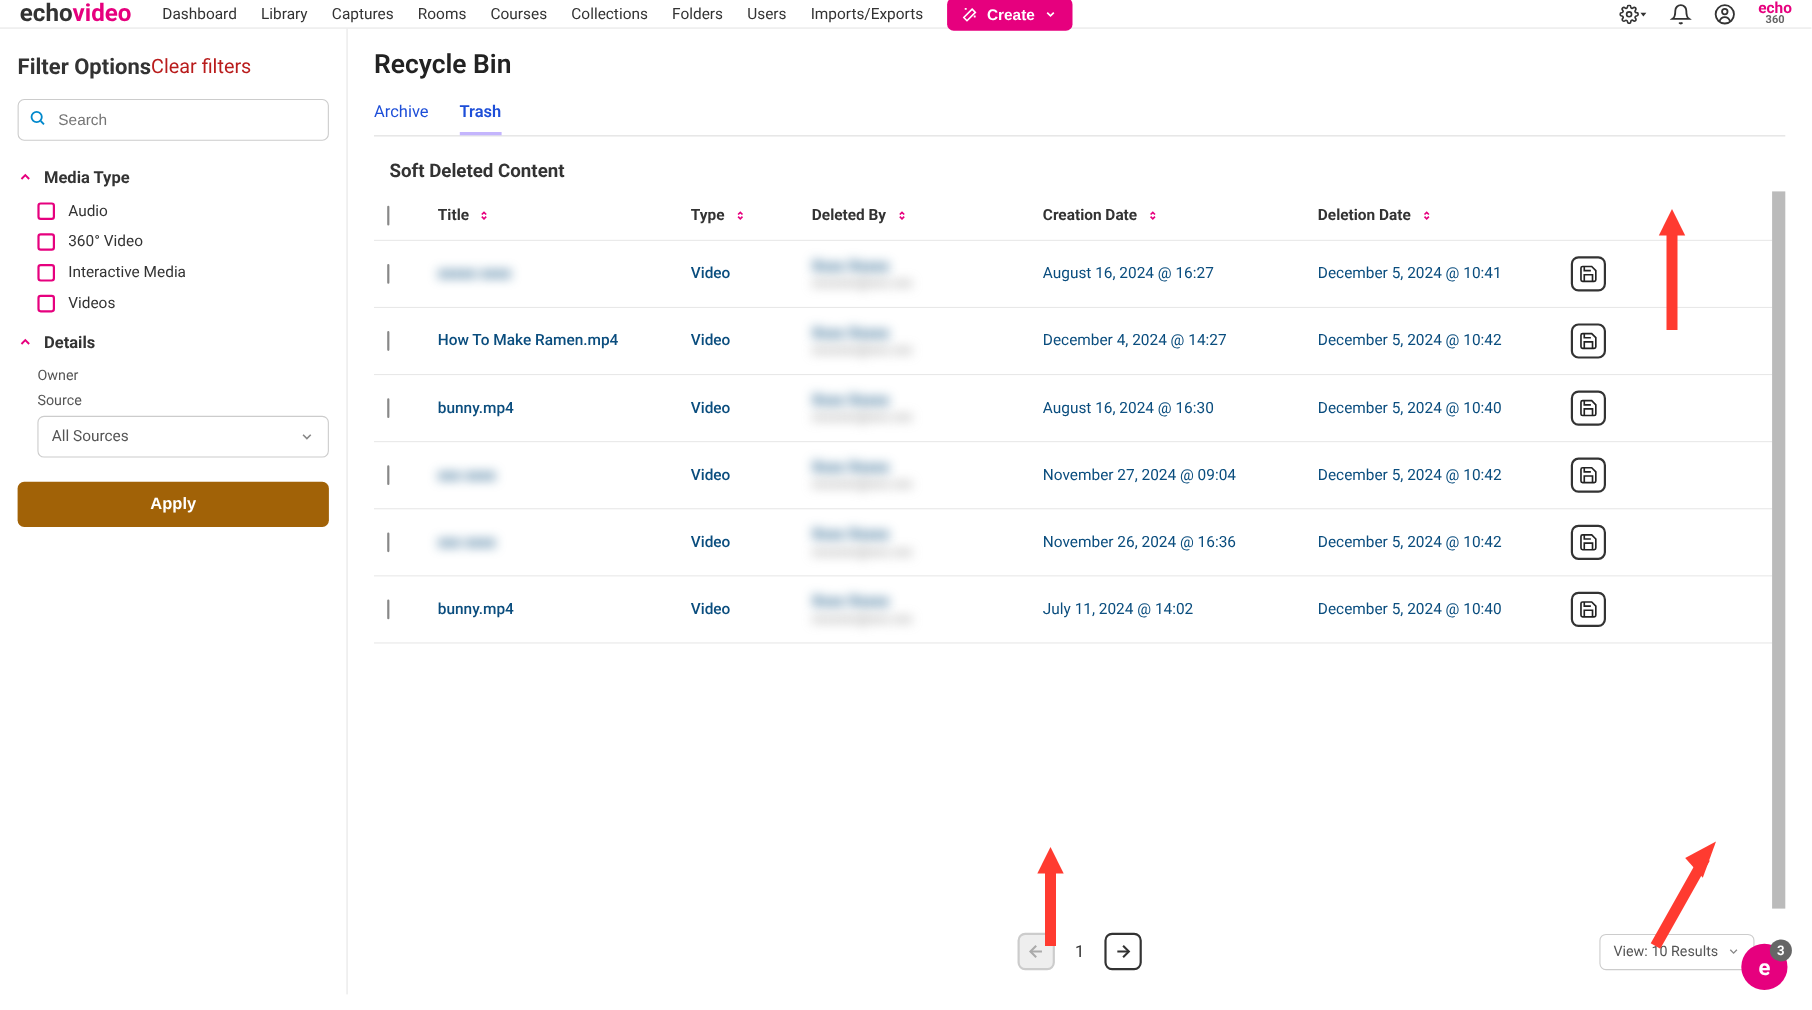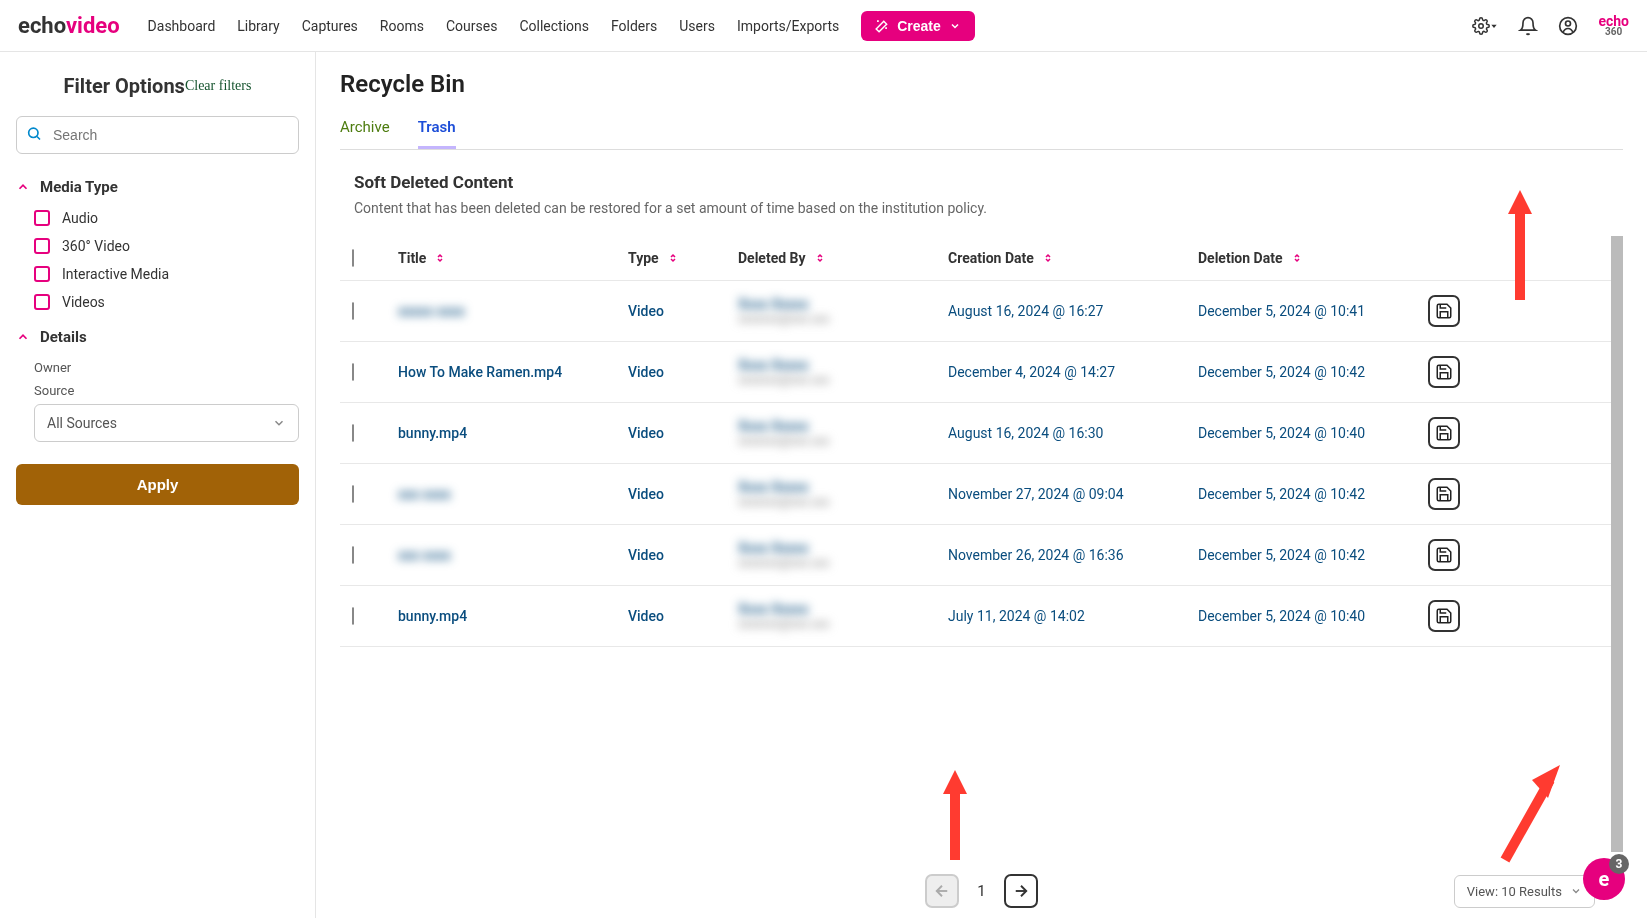--- a/index.html
+++ b/index.html
@@ -1,58 +1,58 @@
 <!DOCTYPE html>
 <html><head>
 <meta charset="utf-8">
 <style>
 * { box-sizing: border-box; margin: 0; padding: 0; }
 body { font-family: -apple-system, BlinkMacSystemFont, "Segoe UI", Roboto, Arial, sans-serif; font-size: 14px; color: #333; background: #fff; width: 1647px; height: 918px; overflow: hidden; position: relative; }
 
 
-.topnav { height: 52px; display: flex; align-items: center; padding: 0 18px; border-bottom: 1px solid #e5e5e5; }
+.topnav { height: 26px; display: flex; align-items: center; padding: 0 18px; border-bottom: 1px solid #e5e5e5; }
 .logo { font-size: 22px; font-weight: 700; margin-right: 28px; }
 .logo .echo { color: #333; }
 .logo .video { color: #e6007e; }
 .nav-items { display: flex; gap: 22px; }
 .nav-items a { color: #333; text-decoration: none; font-size: 14px; }
 .create-btn { margin-left: 22px; background: #e6007e; color: #fff; border: none; border-radius: 6px; padding: 7px 14px; font-size: 14px; font-weight: 600; display: flex; align-items: center; gap: 8px; cursor: pointer; }
 .topnav-right { margin-left: auto; display: flex; align-items: center; gap: 20px; }
 .topnav-right .ico { display:flex; align-items:center; cursor:pointer; color:#333; }
 .echo360 { color: #e6007e; font-weight: 700; font-size: 14px; line-height: 0.9; text-align:center; }
 .echo360 .sub { display:block; font-size:10px; color:#666; }
 
 
 .layout { display: flex; height: calc(100% - 40px); }
 .sidebar { width: 316px; border-right: 1px solid #e5e5e5; padding: 22px 16px; }
 .main { flex: 1; padding: 18px 24px 0 24px; overflow: hidden; display:flex; flex-direction:column; }
 
 
-.filter-header { display: flex; align-items: center; justify-content: center; margin-bottom: 18px; }
+.filter-header { display: flex; align-items: center; justify-content: flex-start; margin-bottom: 18px; }
 .filter-header h2 { font-size: 20px; font-weight: 700; }
-.clear-filters { color: #14532d; font-size: 14px; cursor: pointer; font-family: Liberation Serif, serif; }
+.clear-filters { color: #b91c1c; font-size: 18px; cursor: pointer; }
 .search-wrap { position: relative; margin-bottom: 24px; }
 .search-input { width: 100%; padding: 10px 10px 10px 36px; border: 1px solid #ccc; border-radius: 6px; font-size: 14px; }
 .search-ico { position: absolute; left: 10px; top: 50%; transform: translateY(-50%); color: #0088cc; }
 
 .section-title { display: flex; align-items: center; gap: 10px; font-weight: 700; font-size: 15px; margin-bottom: 14px; cursor:pointer; }
 .section-title svg { color: #e6007e; }
 
 .checkbox-row { display: flex; align-items: center; gap: 12px; margin: 12px 0 12px 18px; font-size: 14px; cursor:pointer; }
 .checkbox-row .box { width: 16px; height: 16px; border: 2px solid #e6007e; border-radius: 3px; }
 
 .detail-label { font-size: 13px; color: #555; margin: 8px 0 6px 18px; }
 .select { margin: 0 0 14px 18px; border: 1px solid #ccc; border-radius: 6px; padding: 10px 12px; display:flex; align-items:center; justify-content:space-between; font-size:14px; color:#555; cursor:pointer; width: calc(100% - 18px); }
 
 .apply-btn { width: 100%; background: #a16207; color: #fff; border: none; border-radius: 6px; padding: 12px; font-size: 15px; font-weight: 700; cursor: pointer; margin-top: 8px; }
 
 
 .main h1 { font-size: 24px; font-weight: 600; color: #222; margin-bottom: 20px; }
 .tabs { display: flex; gap: 28px; border-bottom: 1px solid #ddd; margin-bottom: 22px; }
-.tab { padding-bottom: 10px; font-size: 15px; color: #4d7c0f; cursor:pointer; }
+.tab { padding-bottom: 10px; font-size: 15px; color: #1d4ed8; cursor:pointer; }
 .tab.active { color: #1d4ed8; font-weight: 600; border-bottom: 3px solid #c4b5fd; }
 
 .subhead { font-size: 17px; font-weight: 700; margin-bottom: 8px; padding-left: 14px;}
 .subdesc { color: #666; font-size: 14px; margin-bottom: 20px; padding-left: 14px; }
 
 .table-wrap { flex:1; overflow-y: auto; border-right: 12px solid #bbb; padding-right: 0; }
 .table { width: 100%; }
 .thead, .trow { display: grid; grid-template-columns: 46px 230px 110px 210px 250px 230px 60px; align-items: center; padding: 14px 12px; border-bottom: 1px solid #e8e8e8; }
 .thead { font-weight: 700; color: #333; }
 .th { display: flex; align-items: center; gap: 8px; }
@@ -198,21 +198,20 @@
     <button class="apply-btn">Apply</button>
   </div>
 
   <div class="main">
     <h1>Recycle Bin</h1>
     <div class="tabs">
       <div class="tab">Archive</div>
       <div class="tab active">Trash</div>
     </div>
     <div class="subhead">Soft Deleted Content</div>
-    <div class="subdesc">Content that has been deleted can be restored for a set amount of time based on the institution policy.</div>
 
     <div class="table-wrap">
       <div class="table">
         <div class="thead">
           <div><span class="chk"></span></div>
           <div class="th">
               <span>Title</span>
               <svg class="sort-ico" width="12" height="14" viewBox="0 0 24 24" fill="none" stroke="currentColor" stroke-width="3">
                 <polyline points="8 10 12 6 16 10"></polyline>
                 <polyline points="8 14 12 18 16 14"></polyline>

